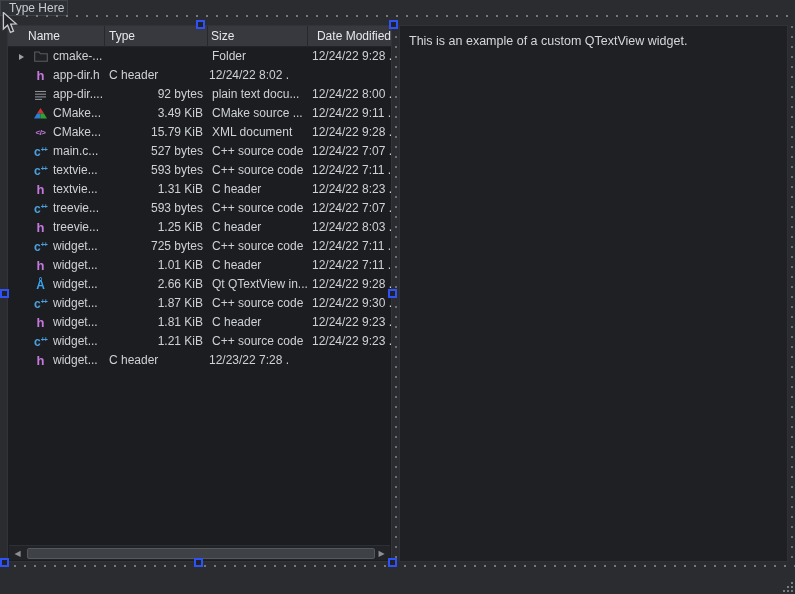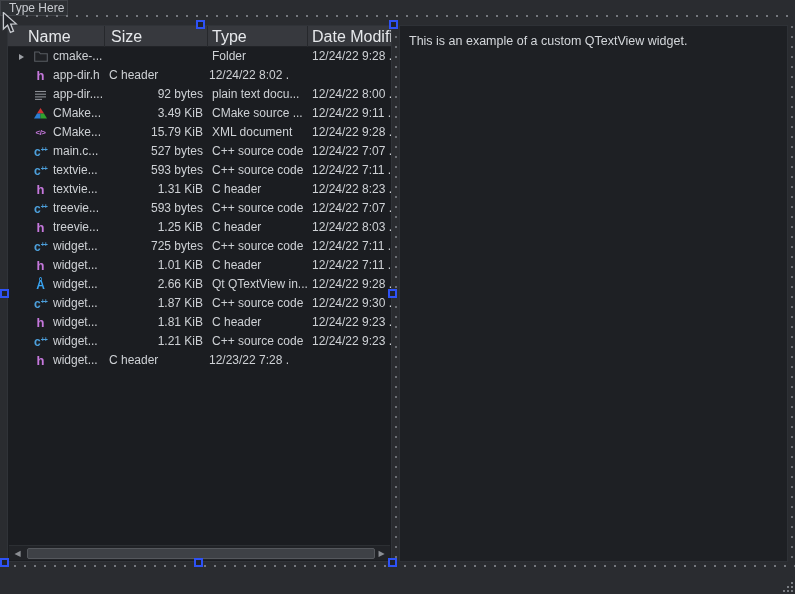--- a/index.html
+++ b/index.html
@@ -17,21 +17,21 @@
     background-image:radial-gradient(circle 1px at 1px 1px, #75787e 99%, transparent);
     background-size:10px 2px; background-repeat:repeat-x; }
   .dots-v { position:absolute; width:2px;
     background-image:radial-gradient(circle 1px at 1px 1px, #6b6e74 99%, transparent);
     background-size:2px 10px; background-repeat:repeat-y; }
 
   
   .tree { position:absolute; left:7px; top:25px; width:385px; height:537px;
     background:#1b1d21; border:1px solid #303338; }
   .thead { position:relative; display:flex; height:21px; background:#37393e;
-    border-bottom:1px solid #212327; color:#e6e8eb; font-size:16px; line-height:21px; }
+    border-bottom:1px solid #212327; color:#e6e8eb; font-size:12px; line-height:21px; }
   .hc { overflow:hidden; white-space:nowrap; }
   .hc.n { width:96px; padding-left:20px; }
   .hc.s { width:103px; padding-left:7px; }
   .hc.t { width:100px; padding-left:5px; }
   .hc.d { width:84px; padding-left:5px;text-align:right; }
   .hsep { position:absolute; top:0; width:1px; height:21px; background:#26282c; }
 
   .rows { position:relative; }
   .trow { display:flex; height:19px; line-height:19px; font-size:12px; color:#ced1d5; }
   .cell { overflow:hidden; white-space:nowrap; }
@@ -83,22 +83,22 @@
   <div class="menu-item">Type Here</div>
 
   <div class="dots-h" style="left:26px; top:15px; width:769px;"></div>
   <div class="dots-h" style="left:4px;  top:565px; width:791px;"></div>
   <div class="dots-v" style="left:395px; top:26px; height:536px;"></div>
   <div class="dots-v" style="left:791px; top:26px; height:536px;"></div>
 
   <div class="tree">
     <div class="thead">
       <div class="hc n">Name</div>
+      <div class="hc t">Type</div>
       <div class="hc s">Size</div>
-      <div class="hc t">Type</div>
       <div class="hc d">Date Modified</div>
       <div class="hsep" style="left:96px"></div>
       <div class="hsep" style="left:199px"></div>
       <div class="hsep" style="left:299px"></div>
     </div>
     <div class="rows">
         <div class="trow">
           <div class="cell c-name">
             <span class="arrow-slot">
               <span class="tri"></span>

